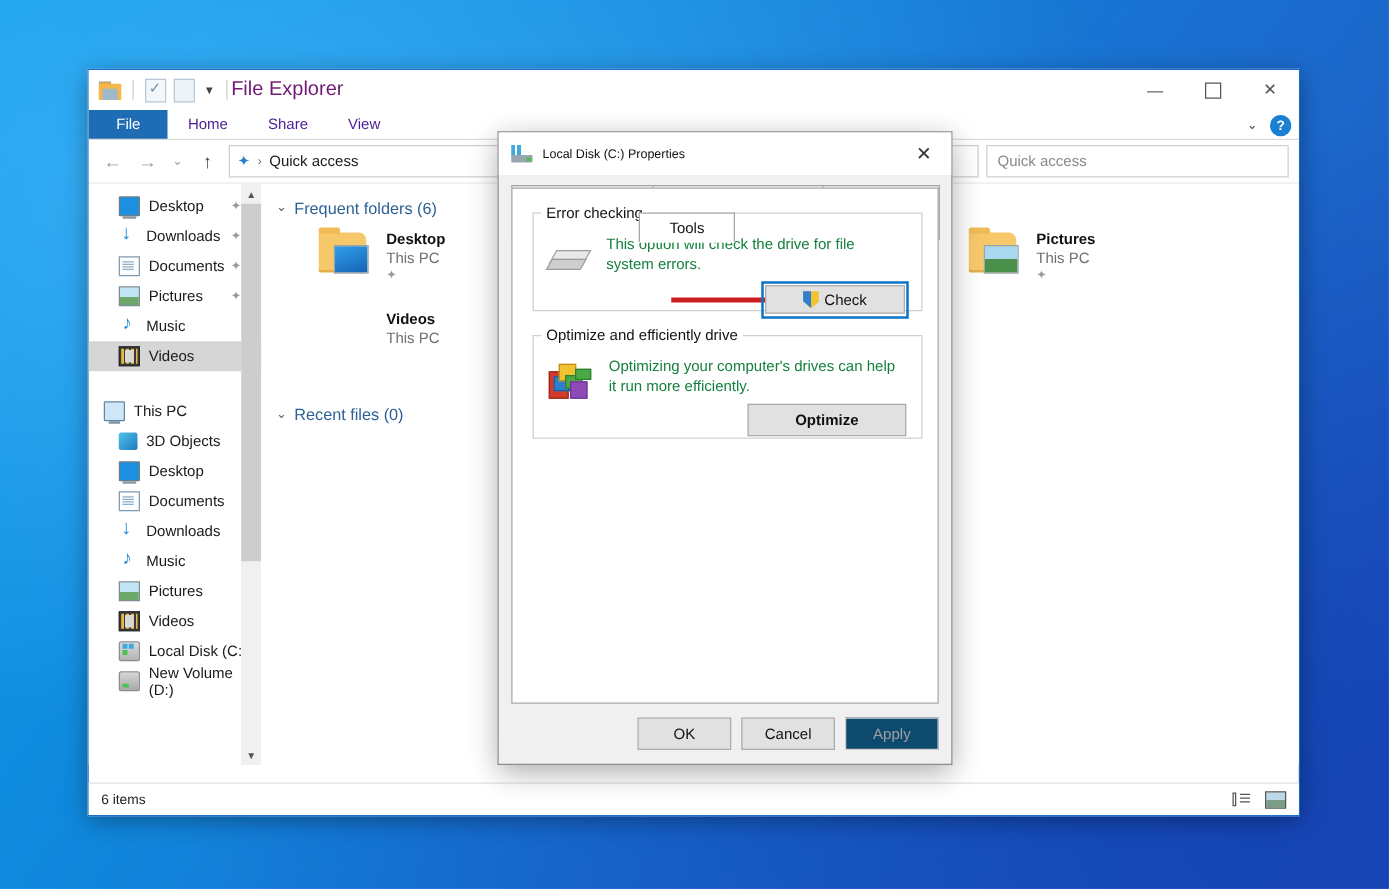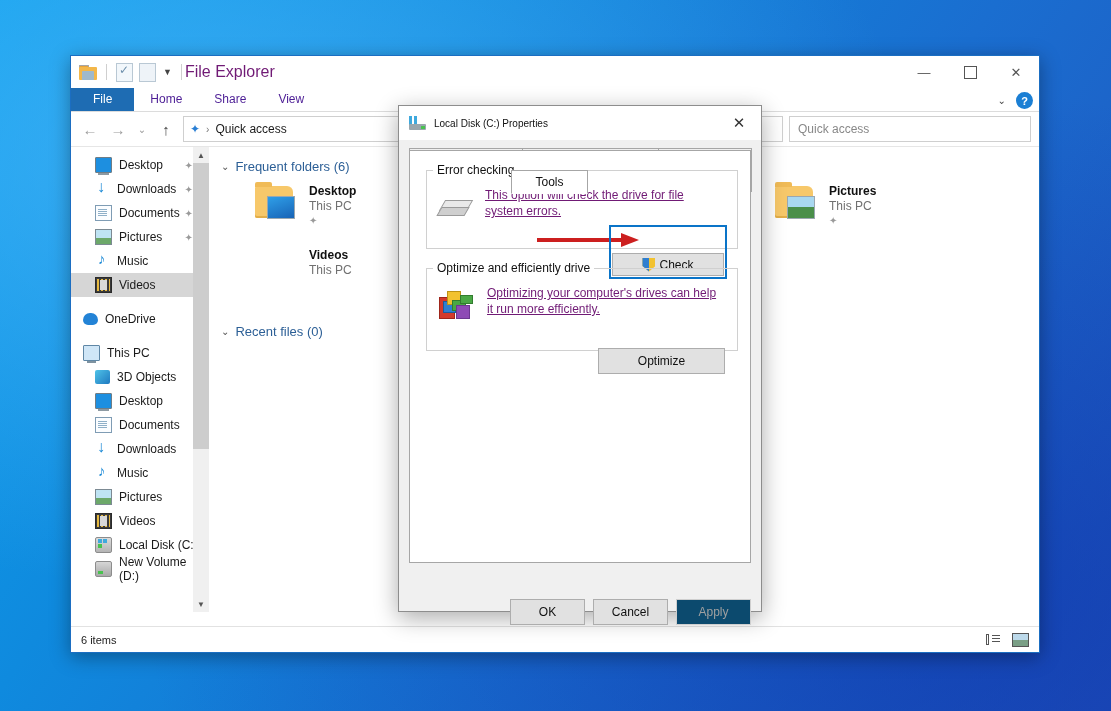--- a/index.html
+++ b/index.html
@@ -136,37 +136,37 @@
   .tab{height:21px;line-height:21px;text-align:center;font-size:12px;color:#111;
        background:#f0f0f0;border:1px solid #a6a6a6;border-bottom:none;margin-right:-1px;}
   .tab.active{background:#fff;position:relative;z-index:3;height:22px;line-height:22px;border-bottom:1px solid #fff;}
   .row1 .tab{border-radius:0;}
   .tabpanel{position:absolute;left:10px;right:10px;top:44px;bottom:48px;background:#fff;border:1px solid #a6a6a6;}
 
   fieldset.gb{position:absolute;border:1px solid #d0d0d0;margin:0;padding:0;}
   fieldset.gb legend{font-size:12px;color:#111;padding:0 4px;margin-left:6px;}
   .gb-inner{padding:10px 12px 12px 12px;position:relative;}
   .gb-row{display:flex;gap:14px;}
-  .gb-text{font-size:12px;color:#701a75;line-height:16px;text-decoration:underline;}
+  .gb-text{font-size:12px;color:#15803d;line-height:16px;}
   .hd-ico{width:32px;height:24px;position:relative;flex:0 0 32px;margin-top:8px;}
   .hd-ico .top{position:absolute;left:3px;top:5px;width:26px;height:9px;background:#e9e9e9;
       border:1px solid #9a9a9a;transform:skewX(-30deg);}
   .hd-ico .bot{position:absolute;left:0px;top:12px;width:26px;height:7px;background:#cfcfcf;
       border:1px solid #9a9a9a;transform:skewX(-30deg);}
   .defrag-ico{width:34px;height:30px;position:relative;flex:0 0 34px;margin-top:4px;}
   .defrag-ico i{position:absolute;display:block;}
   .d-red{left:0;top:8px;width:14px;height:20px;background:#d33a2c;border:1px solid #9e261b;}
   .d-yel{left:8px;top:2px;width:12px;height:12px;background:#f2c230;border:1px solid #bd9316;}
   .d-blu{left:4px;top:12px;width:11px;height:10px;background:#2f7fd0;border:1px solid #1d5b9c;}
   .d-grn{left:13px;top:11px;width:12px;height:9px;background:#4aa845;border:1px solid #327c2f;}
   .d-pur{left:17px;top:16px;width:12px;height:12px;background:#8e4bb5;border:1px solid #6c3890;}
   .d-grn2{left:21px;top:6px;width:11px;height:7px;background:#4aa845;border:1px solid #327c2f;}
 
   .btn{font-size:12px;color:#111;background:#e1e1e1;border:1px solid #adadad;height:23px;
-       display:inline-flex;align-items:center;justify-content:center;margin-top:25px;}
+       display:inline-flex;align-items:center;justify-content:center;}
   .btn.disabled{color:#a0a0a0;background:#0c4a6e;border-color:#cfcfcf;}
   .btn-focus{border:2px solid #0a74c8;padding:1px;display:inline-block;}
   .btn-focus .btn{height:21px;}
   .shield{width:13px;height:14px;margin-right:4px;position:relative;display:inline-block;vertical-align:-3px;}
   .shield::before{content:"";position:absolute;inset:0;background:#f2c230;
      clip-path:polygon(0 0,100% 0,100% 60%,50% 100%,0 60%);}
   .shield::after{content:"";position:absolute;left:0;top:0;width:50%;height:100%;background:#2f7fd0;
      clip-path:polygon(0 0,100% 0,100% 60%,100% 100%,0 60%);}
 
   .arrow{position:absolute;left:110px;top:56px;width:110px;height:14px;}
@@ -258,24 +258,20 @@
       <div class="navitem indent">
         <span class="ico music"></span>
         <span>Music</span>
       </div>
       <div class="navitem indent sel">
         <span class="ico video"></span>
         <span>Videos</span>
       </div>
 
       <div class="navgap"></div>
-      <div class="navitem">
-        <span class="ico cloud"></span>
-        <span>OneDrive</span>
-      </div>
 
       <div class="navgap"></div>
       <div class="navitem">
         <span class="ico pc"></span>
         <span>This PC</span>
       </div>
       <div class="navitem indent">
         <span class="ico cube"></span>
         <span>3D Objects</span>
       </div>
@@ -449,21 +445,21 @@
             <i class="d-red"></i>
               <i class="d-blu"></i>
               <i class="d-yel"></i>
             <i class="d-grn"></i>
               <i class="d-pur"></i>
               <i class="d-grn2"></i>
           </span>
           <span class="gb-text" style="width:230px;">Optimizing your computer's drives can help it run more efficiently.</span>
         </div>
         <div style="position:absolute;right:12px;top:48px;">
-          <span class="btn" style="width:125px;height:24px;">Optimize</span>
+          <span class="btn" style="width:125px;height:24px;font-weight:bold;">Optimize</span>
         </div>
       </div>
     </fieldset>
   </div>
 
   <div class="dlg-footer">
     <span class="btn">OK</span>
     <span class="btn">Cancel</span>
     <span class="btn disabled">Apply</span>
   </div>

